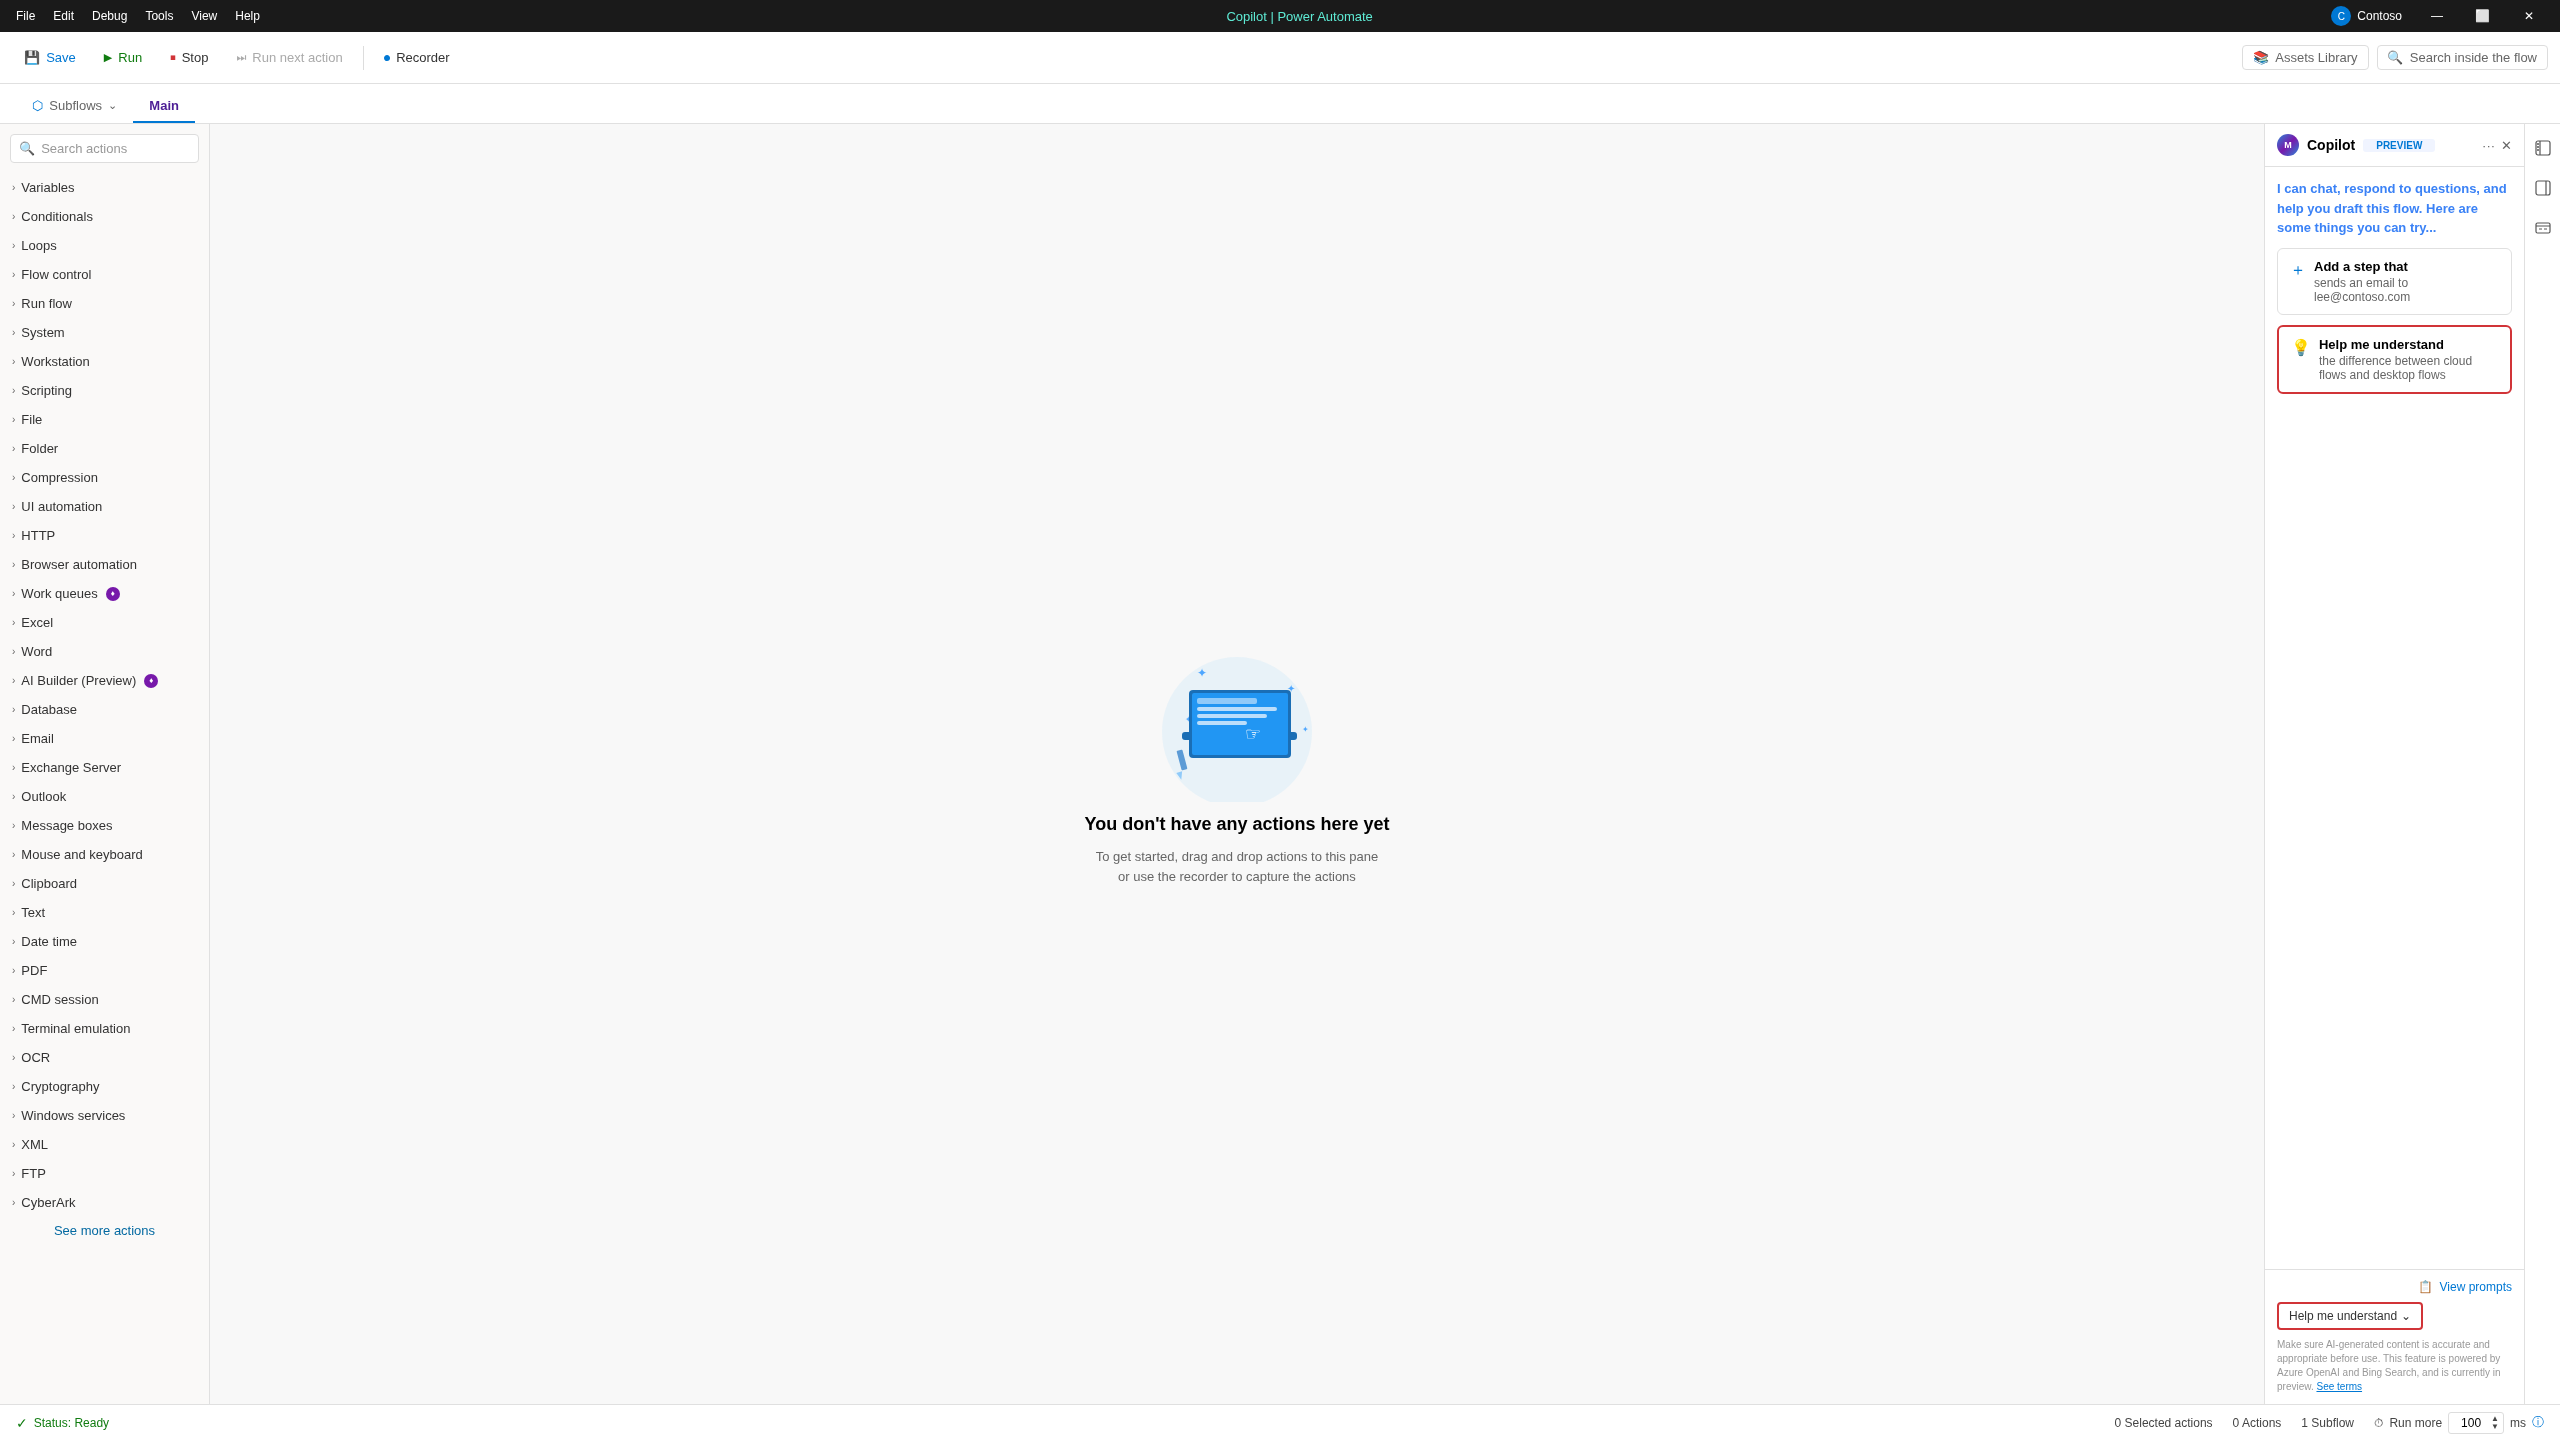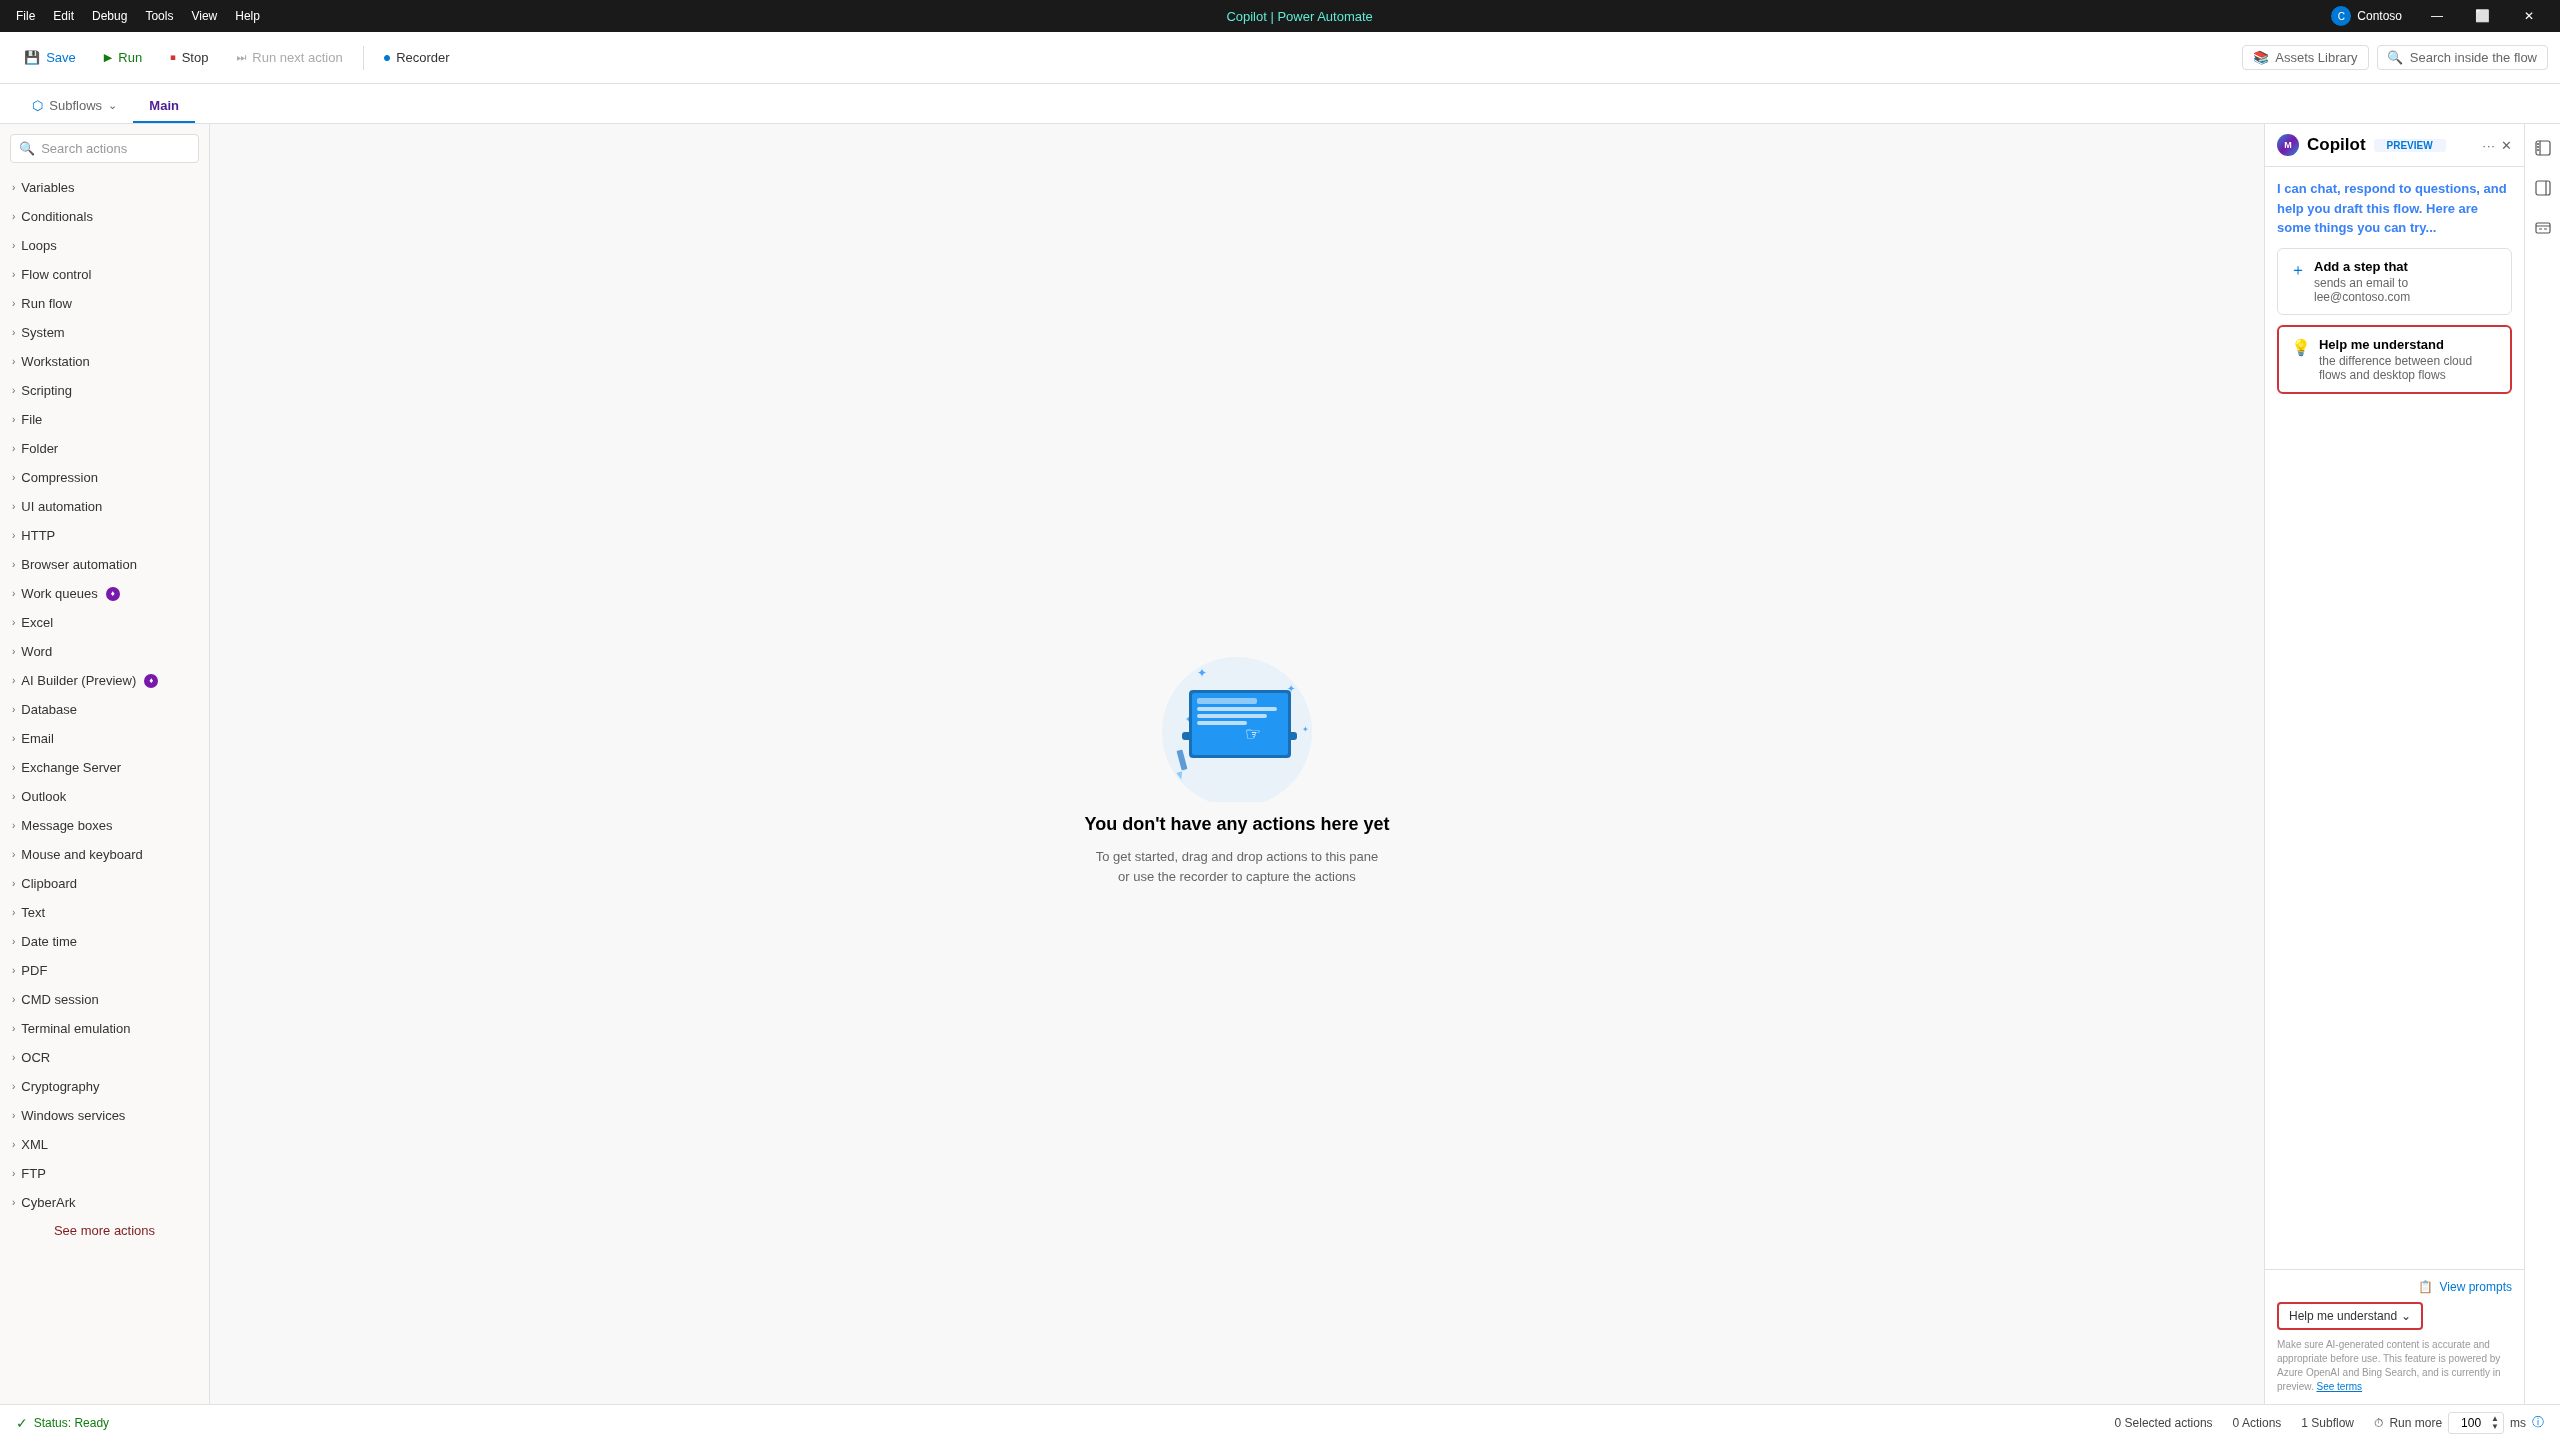--- a/index.html
+++ b/index.html
@@ -117,21 +117,21 @@
       align-items: center;
       gap: 6px;
       padding: 7px 12px;
       font-size: 13px;
       color: #333;
       cursor: pointer;
       border-radius: 0;
     }
     .sidebar-item .chevron { font-size: 10px; color: #666; }
     .sidebar-more {
-      color: #7f1d1d;
+      color: #0369a1;
       font-size: 13px;
       padding: 6px 12px;
       cursor: pointer;
       text-align: center;
     }
 
     
     .canvas {
       flex: 1;
       background: #f8f8f8;
@@ -166,21 +166,21 @@
       flex-direction: column;
       font-size: 13px;
     }
     .copilot-header {
       display: flex;
       align-items: center;
       padding: 10px 12px;
       border-bottom: 1px solid #e0e0e0;
       gap: 8px;
     }
-    .copilot-title { font-weight: 600; font-size: 17px; }
+    .copilot-title { font-weight: 600; font-size: 14px; }
     .copilot-preview {
       font-size: 10px;
       background: #f0f4ff;
       color: #0078d4;
       padding: 1px 13px;
       border-radius: 3px;
       font-weight: 600;
     }
     .copilot-header-actions { margin-left: auto; display: flex; gap: 6px; color: #666; cursor: pointer; }
     .copilot-body { flex: 1; overflow-y: auto; padding: 12px; display: flex; flex-direction: column; gap: 10px; }

